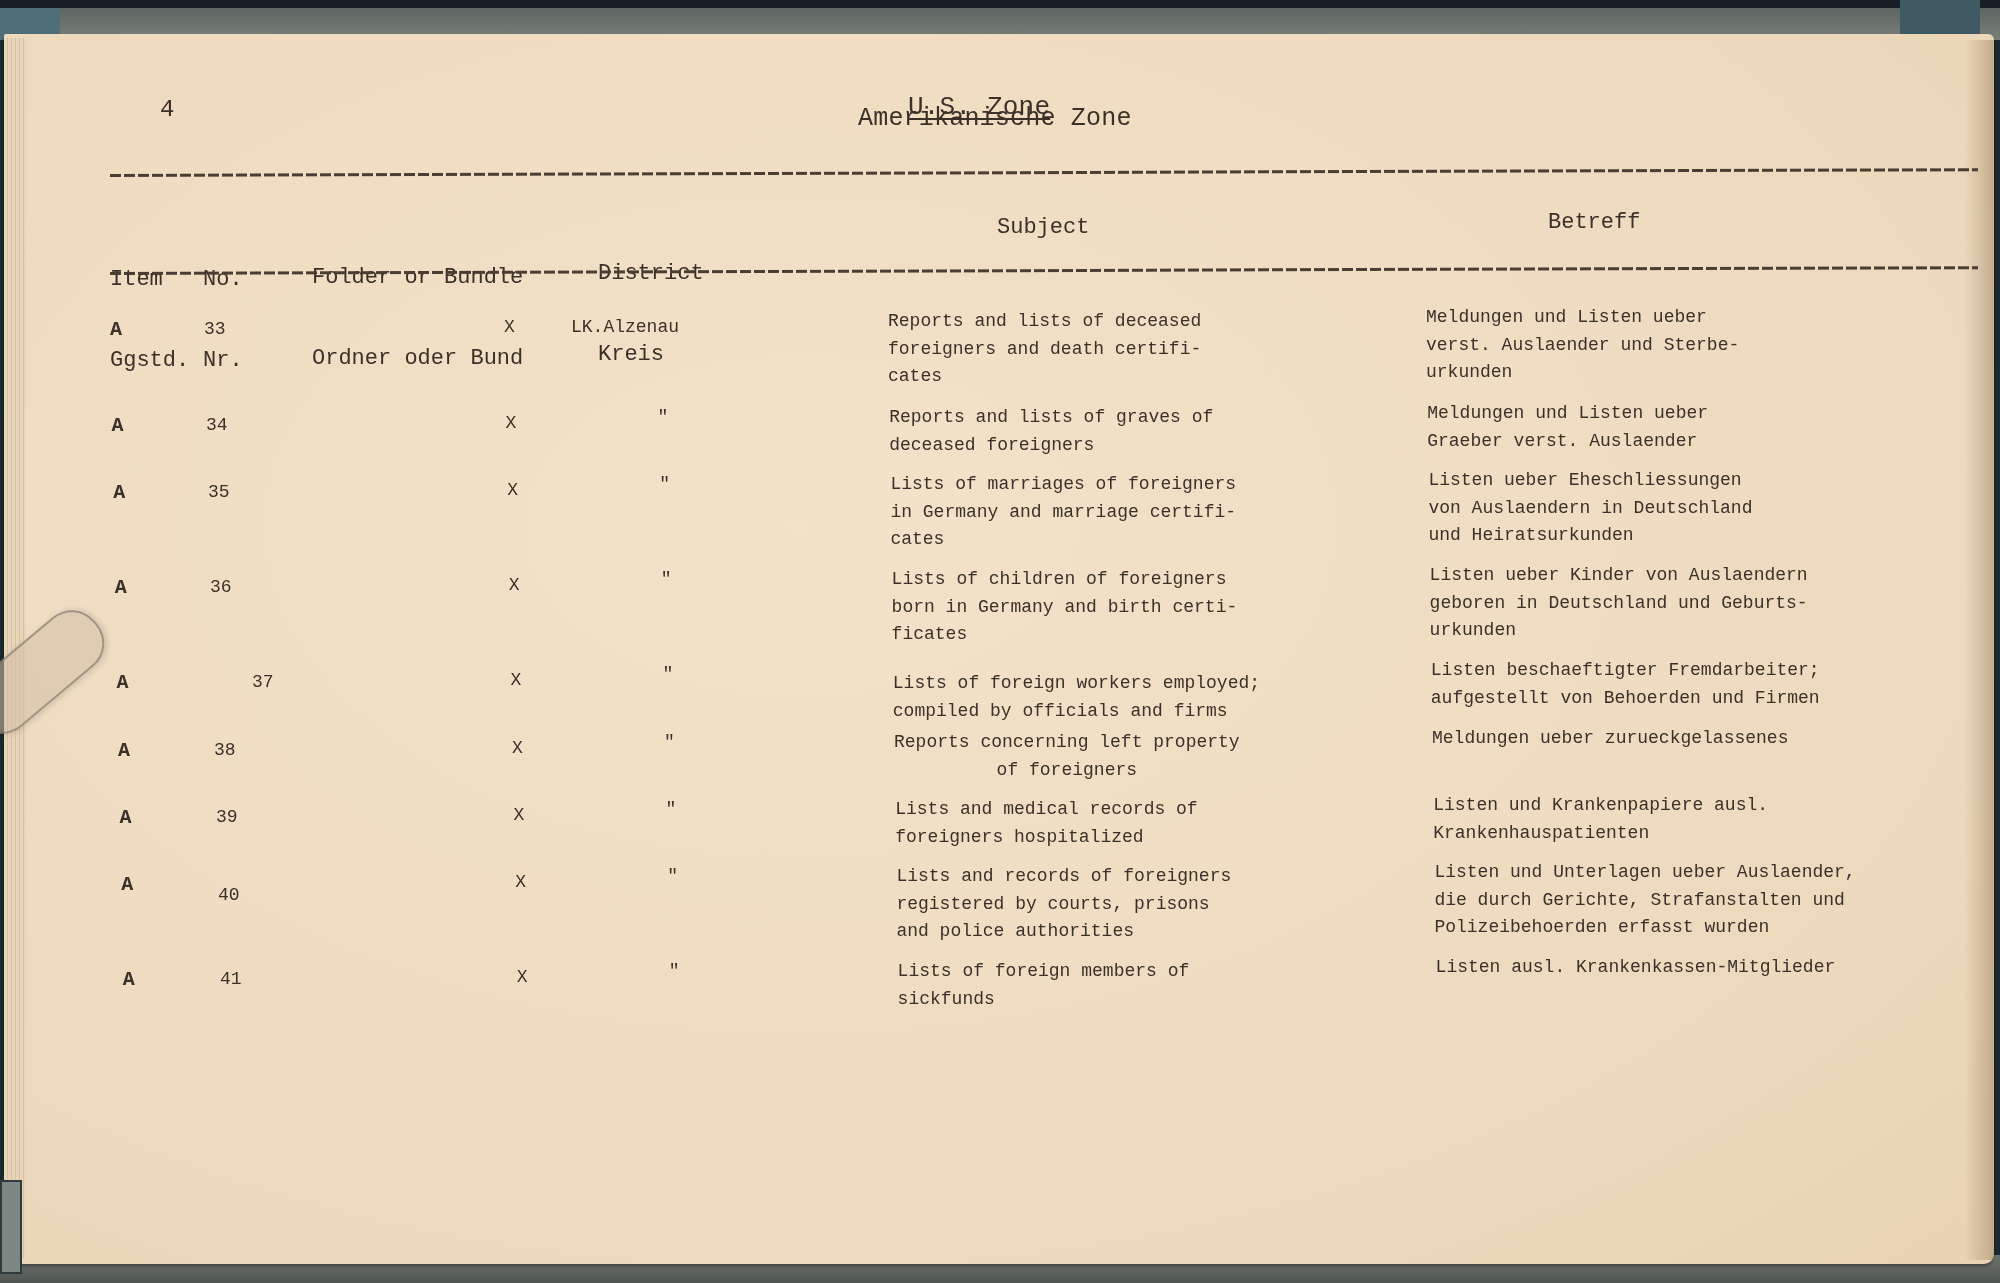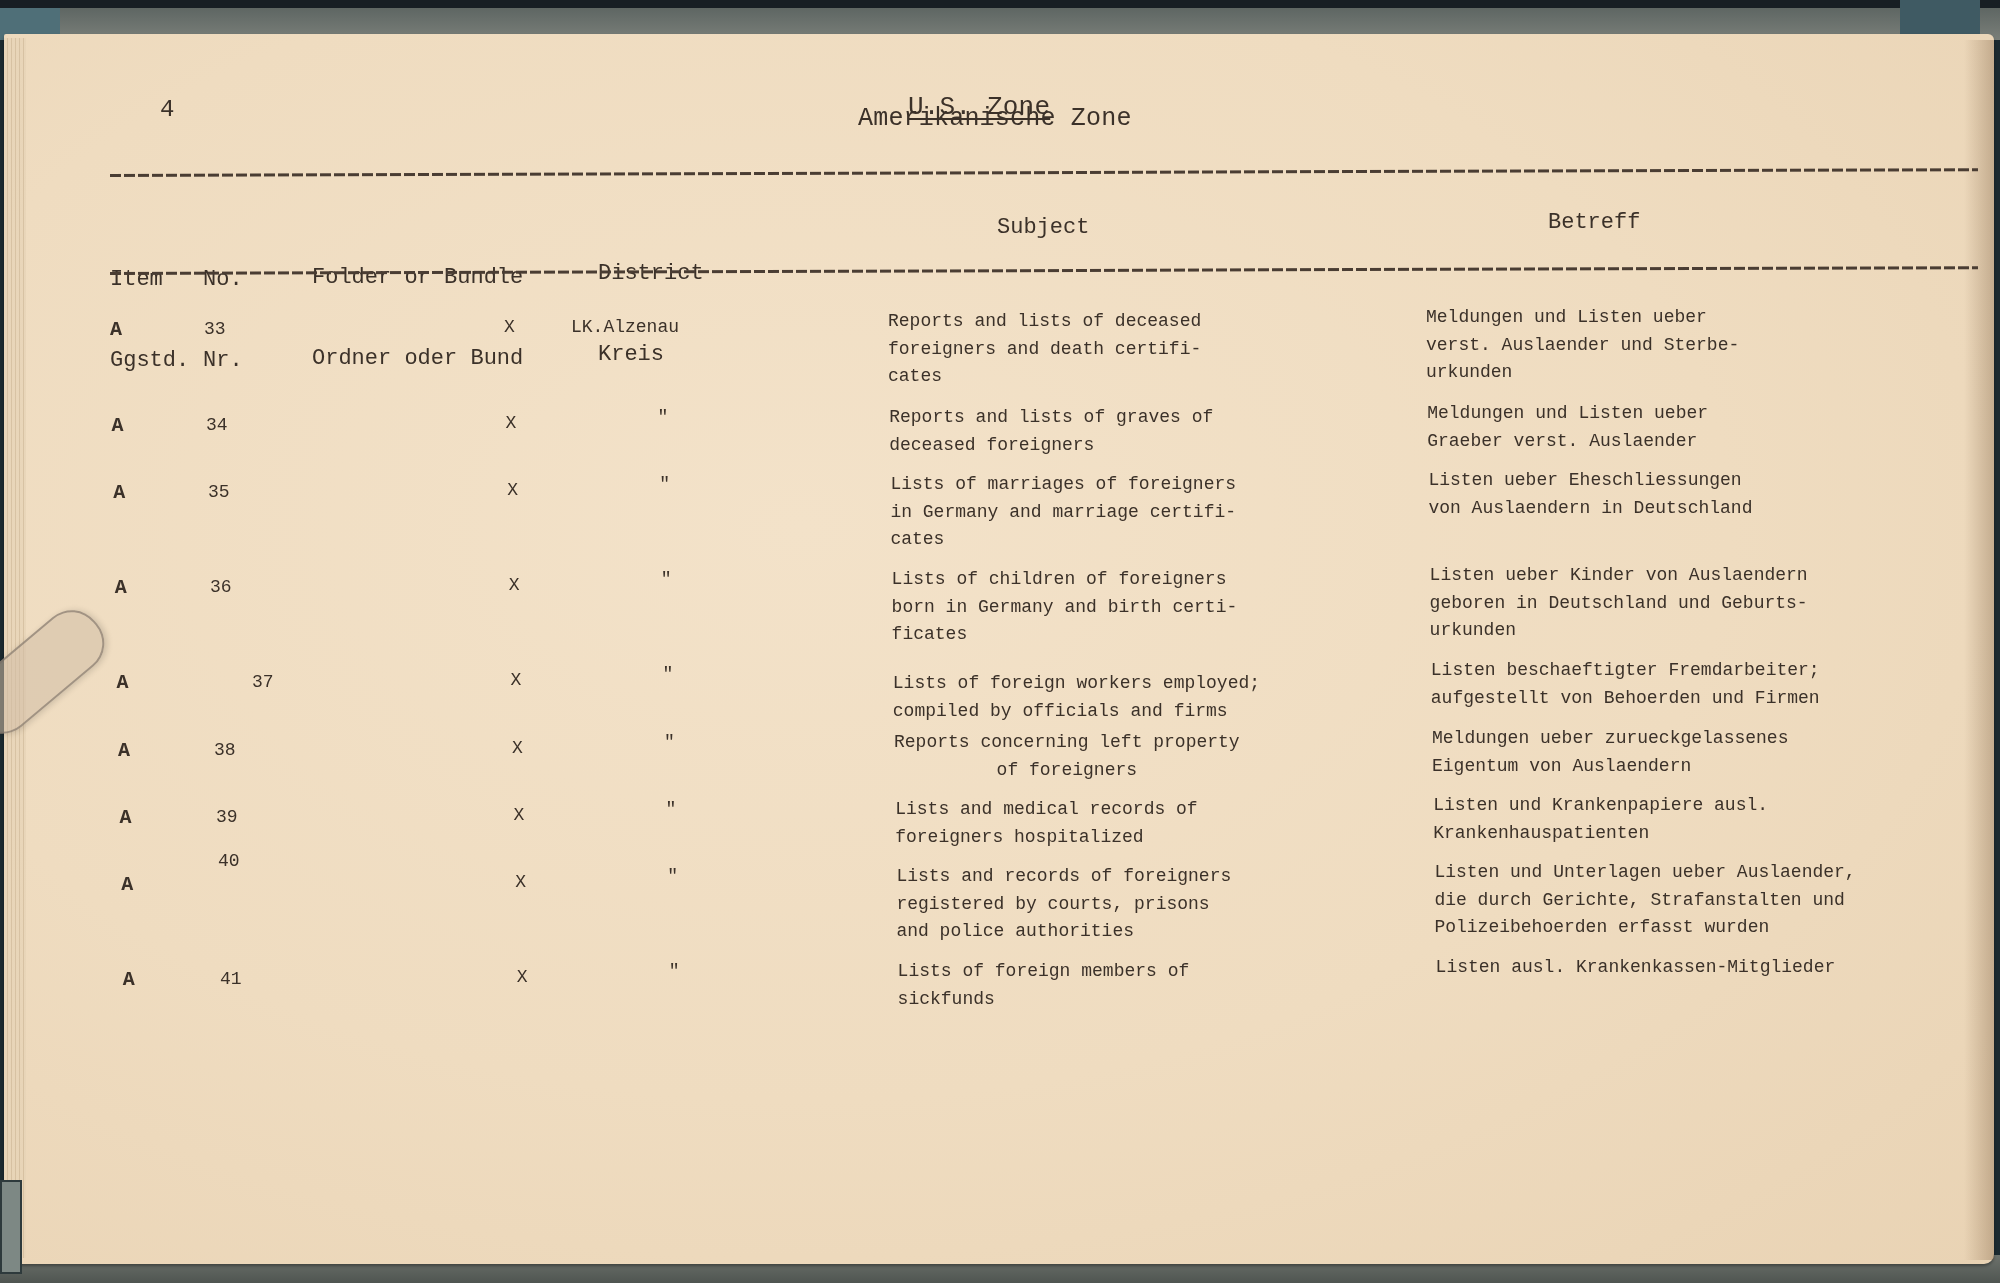--- a/index.html
+++ b/index.html
@@ -116,21 +116,21 @@
       <div class="cell " style="left: 657.6px; top: 404px;">"</div>
       <div class="cell " style="left: 889.2px; top: 404px;"><div>Reports and lists of graves of</div><div>deceased foreigners</div></div>
       <div class="cell " style="left: 1427.2px; top: 400px;"><div>Meldungen und Listen ueber</div><div>Graeber verst. Auslaender</div></div>
     </div>
     <div>
       <div class="cell bold" style="left: 113.2px; top: 479px;">A</div>
       <div class="cell " style="left: 208px; top: 479px;">35</div>
       <div class="cell " style="left: 507.2px; top: 477px;">X</div>
       <div class="cell " style="left: 659.2px; top: 471px;">"</div>
       <div class="cell " style="left: 890.4px; top: 471px;"><div>Lists of marriages of foreigners</div><div>in Germany and marriage certifi-</div><div>cates</div></div>
-      <div class="cell " style="left: 1428.4px; top: 467px;"><div>Listen ueber Eheschliessungen</div><div>von Auslaendern in Deutschland</div></div>
+      <div class="cell " style="left: 1428.4px; top: 467px;"><div>Listen ueber Eheschliessungen</div><div>von Auslaendern in Deutschland</div><div>und Heiratsurkunden</div></div>
     </div>
     <div>
       <div class="cell bold" style="left: 114.8px; top: 574px;">A</div>
       <div class="cell " style="left: 210px; top: 574px;">36</div>
       <div class="cell " style="left: 508.8px; top: 572px;">X</div>
       <div class="cell " style="left: 660.8px; top: 566px;">"</div>
       <div class="cell " style="left: 891.6px; top: 566px;"><div>Lists of children of foreigners</div><div>born in Germany and birth certi-</div><div>ficates</div></div>
       <div class="cell " style="left: 1429.6px; top: 562px;"><div>Listen ueber Kinder von Auslaendern</div><div>geboren in Deutschland und Geburts-</div><div>urkunden</div></div>
     </div>
     <div>
@@ -140,33 +140,33 @@
       <div class="cell " style="left: 662.4px; top: 661px;">"</div>
       <div class="cell " style="left: 892.8px; top: 661px; margin-top: 9px;"><div>Lists of foreign workers employed;</div><div>compiled by officials and firms</div></div>
       <div class="cell " style="left: 1430.8px; top: 657px;"><div>Listen beschaeftigter Fremdarbeiter;</div><div>aufgestellt von Behoerden und Firmen</div></div>
     </div>
     <div>
       <div class="cell bold" style="left: 118px; top: 737px;">A</div>
       <div class="cell " style="left: 214px; top: 737px;">38</div>
       <div class="cell " style="left: 512px; top: 735px;">X</div>
       <div class="cell " style="left: 664px; top: 729px;">"</div>
       <div class="cell " style="left: 894px; top: 729px; text-align: center;"><div>Reports concerning left property</div><div>of foreigners</div></div>
-      <div class="cell " style="left: 1432px; top: 725px;"><div>Meldungen ueber zurueckgelassenes</div><div>Eigentum von Auslaendern</div></div>
+      <div class="cell " style="left: 1432px; top: 725px;"><div>Meldungen ueber zurueckgelassenes</div></div>
     </div>
     <div>
       <div class="cell bold" style="left: 119.6px; top: 804px;">A</div>
       <div class="cell " style="left: 216px; top: 804px;">39</div>
       <div class="cell " style="left: 513.6px; top: 802px;">X</div>
       <div class="cell " style="left: 665.6px; top: 796px;">"</div>
       <div class="cell " style="left: 895.2px; top: 796px;"><div>Lists and medical records of</div><div>foreigners hospitalized</div></div>
       <div class="cell " style="left: 1433.2px; top: 792px;"><div>Listen und Krankenpapiere ausl.</div><div>Krankenhauspatienten</div></div>
     </div>
     <div>
       <div class="cell bold" style="left: 121.2px; top: 871px;">A</div>
-      <div class="cell " style="left: 218px; top: 848px; text-align: center;">40</div>
+      <div class="cell " style="left: 218px; top: 882px; text-align: center;">40</div>
       <div class="cell " style="left: 515.2px; top: 869px;">X</div>
       <div class="cell " style="left: 667.2px; top: 863px;">"</div>
       <div class="cell " style="left: 896.4px; top: 863px;"><div>Lists and records of foreigners</div><div>registered by courts, prisons</div><div>and police authorities</div></div>
       <div class="cell " style="left: 1434.4px; top: 859px;"><div>Listen und Unterlagen ueber Auslaender,</div><div>die durch Gerichte, Strafanstalten und</div><div>Polizeibehoerden erfasst wurden</div></div>
     </div>
     <div>
       <div class="cell bold" style="left: 122.8px; top: 966px;">A</div>
       <div class="cell " style="left: 220px; top: 966px;">41</div>
       <div class="cell " style="left: 516.8px; top: 964px;">X</div>
       <div class="cell " style="left: 668.8px; top: 958px;">"</div>

